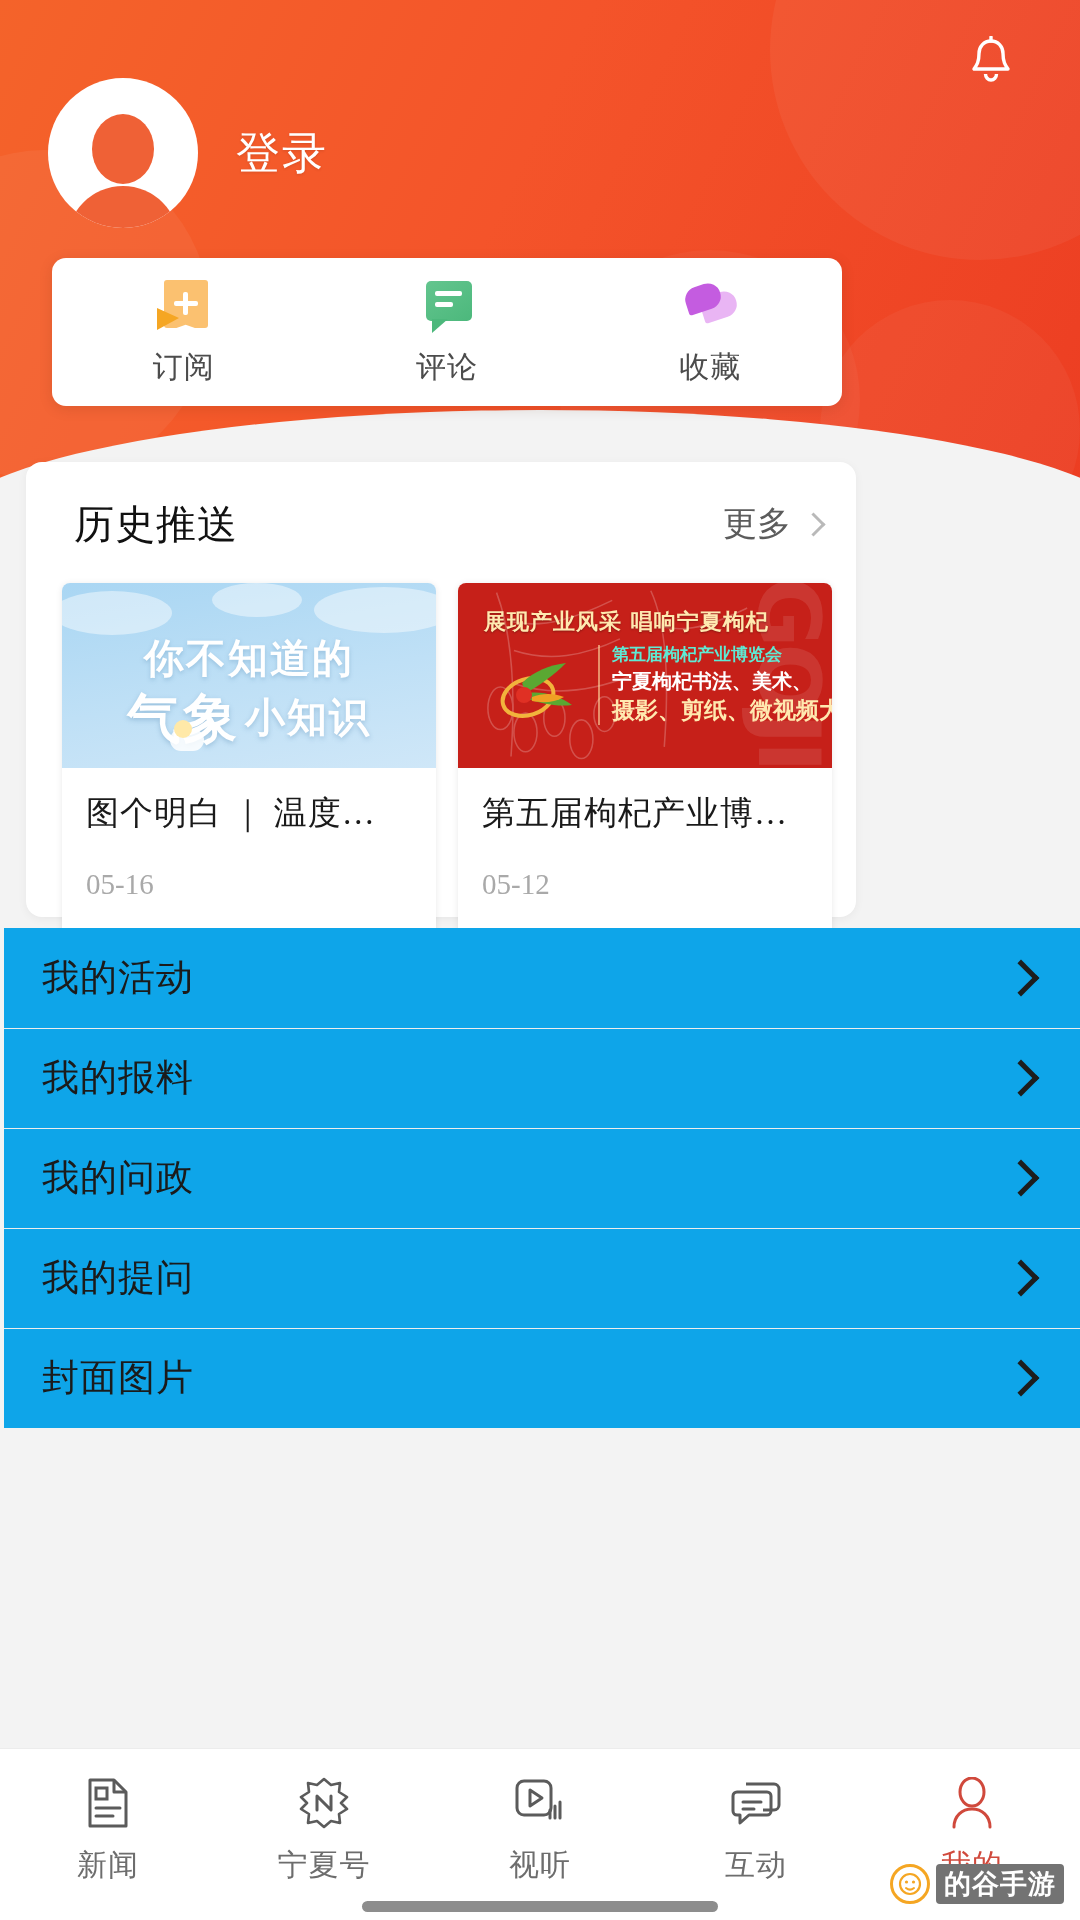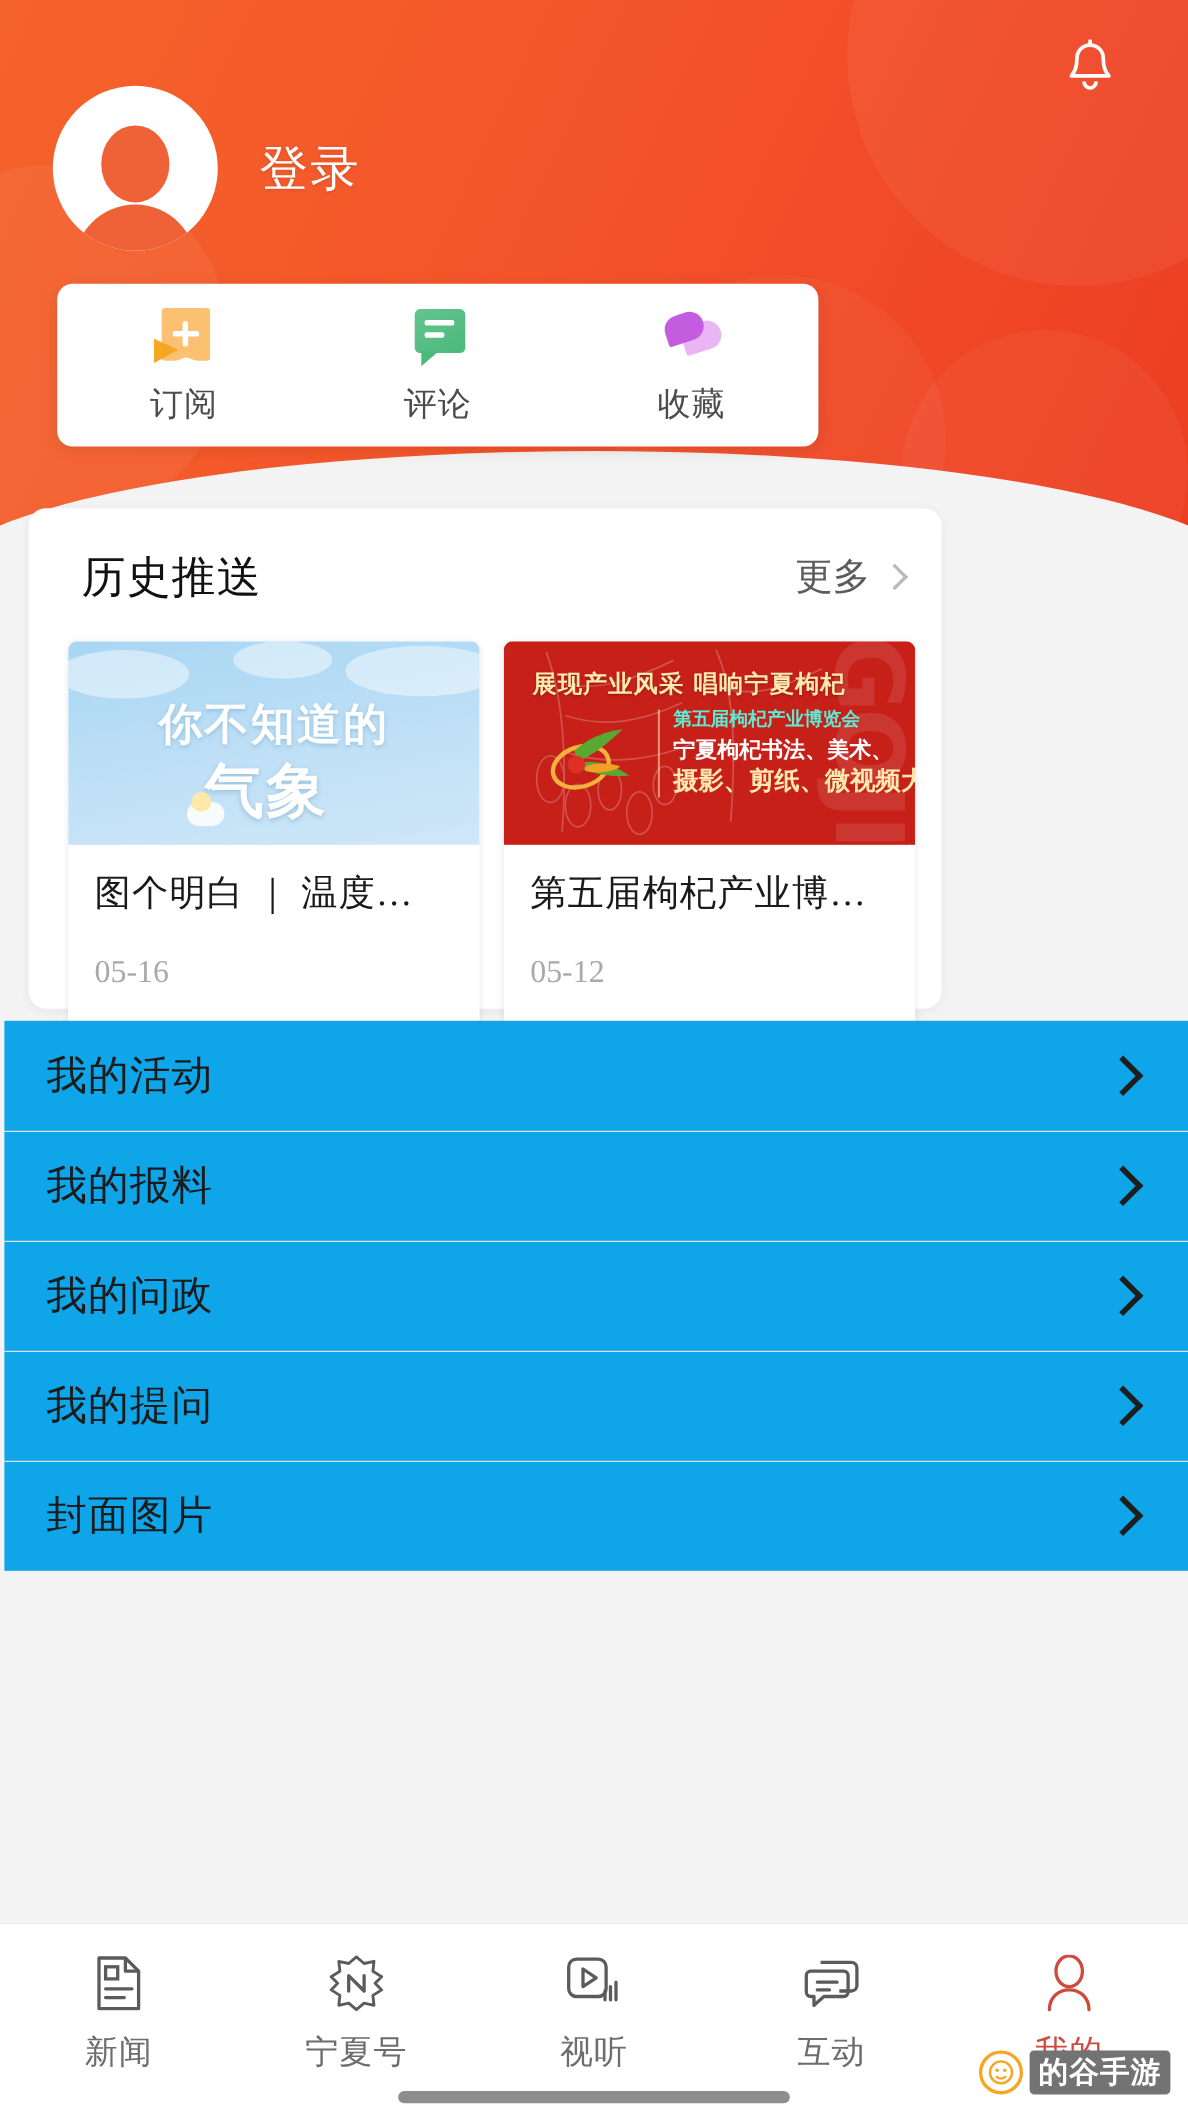--- a/index.html
+++ b/index.html
@@ -49,21 +49,21 @@
     position:absolute; width:112px; height:78px; border-radius:56px 56px 0 0;
     background:#ef6136; left:19px; top:108px;
   }
   .login-name {
     color:#ffffff; font-size:44px; letter-spacing:2px;
     text-shadow:0 1px 3px rgba(0,0,0,0.12);
   }
 
   
   .quick-card {
-    position:absolute; left:52px; top:258px; width:692px; height:148px;
+    position:absolute; left:52px; top:258px; width:790px; height:148px;
     background:#ffffff; border-radius:14px;
     box-shadow:0 3px 14px rgba(80,30,10,0.13);
     display:flex; align-items:center;
   }
   .quick-item {
     flex:1; display:flex; flex-direction:column; align-items:center; gap:14px;
     cursor:pointer;
   }
   .quick-ico { width:58px; height:56px; position:relative; }
   .quick-label { font-size:30px; color:#4c4c4c; letter-spacing:1px; }
@@ -159,24 +159,23 @@
   .tb-c2 { width:140px; height:46px; right:-18px; top:4px; }
   .tb-c3 { width:90px; height:34px; left:150px; top:0px; }
   .tb-line1 {
     position:absolute; left:50%; top:48px; transform:translateX(-50%);
     font-size:40px; color:#ffffff; white-space:nowrap; letter-spacing:2px;
     font-family:"DejaVu Sans","Liberation Sans",sans-serif; font-weight:bold;
     text-shadow:0 2px 4px rgba(90,140,180,0.35);
   }
   .tb-line2 {
     position:absolute; left:50%; top:100px; transform:translateX(-50%);
-    white-space:nowrap; display:flex; align-items:flex-start; gap:6px;
+    white-space:nowrap; display:flex; align-items:center; gap:6px;
     font-family:"DejaVu Sans","Liberation Sans",sans-serif; font-weight:bold;
     text-shadow:0 2px 5px rgba(90,140,180,0.4);
-    flex-direction:column;
   }
   .tb-big { font-size:54px; color:#ffffff; letter-spacing:2px; }
   .tb-small { font-size:40px; color:#ffffff; letter-spacing:2px; padding-bottom:4px; }
   .tb-sun {
     position:absolute; left:108px; top:146px; width:34px; height:22px;
     background:rgba(255,255,255,0.85); border-radius:14px;
   }
   .tb-sun::after {
     content:""; position:absolute; left:4px; top:-9px; width:18px; height:18px;
     background:#ffe9a8; border-radius:50%;

